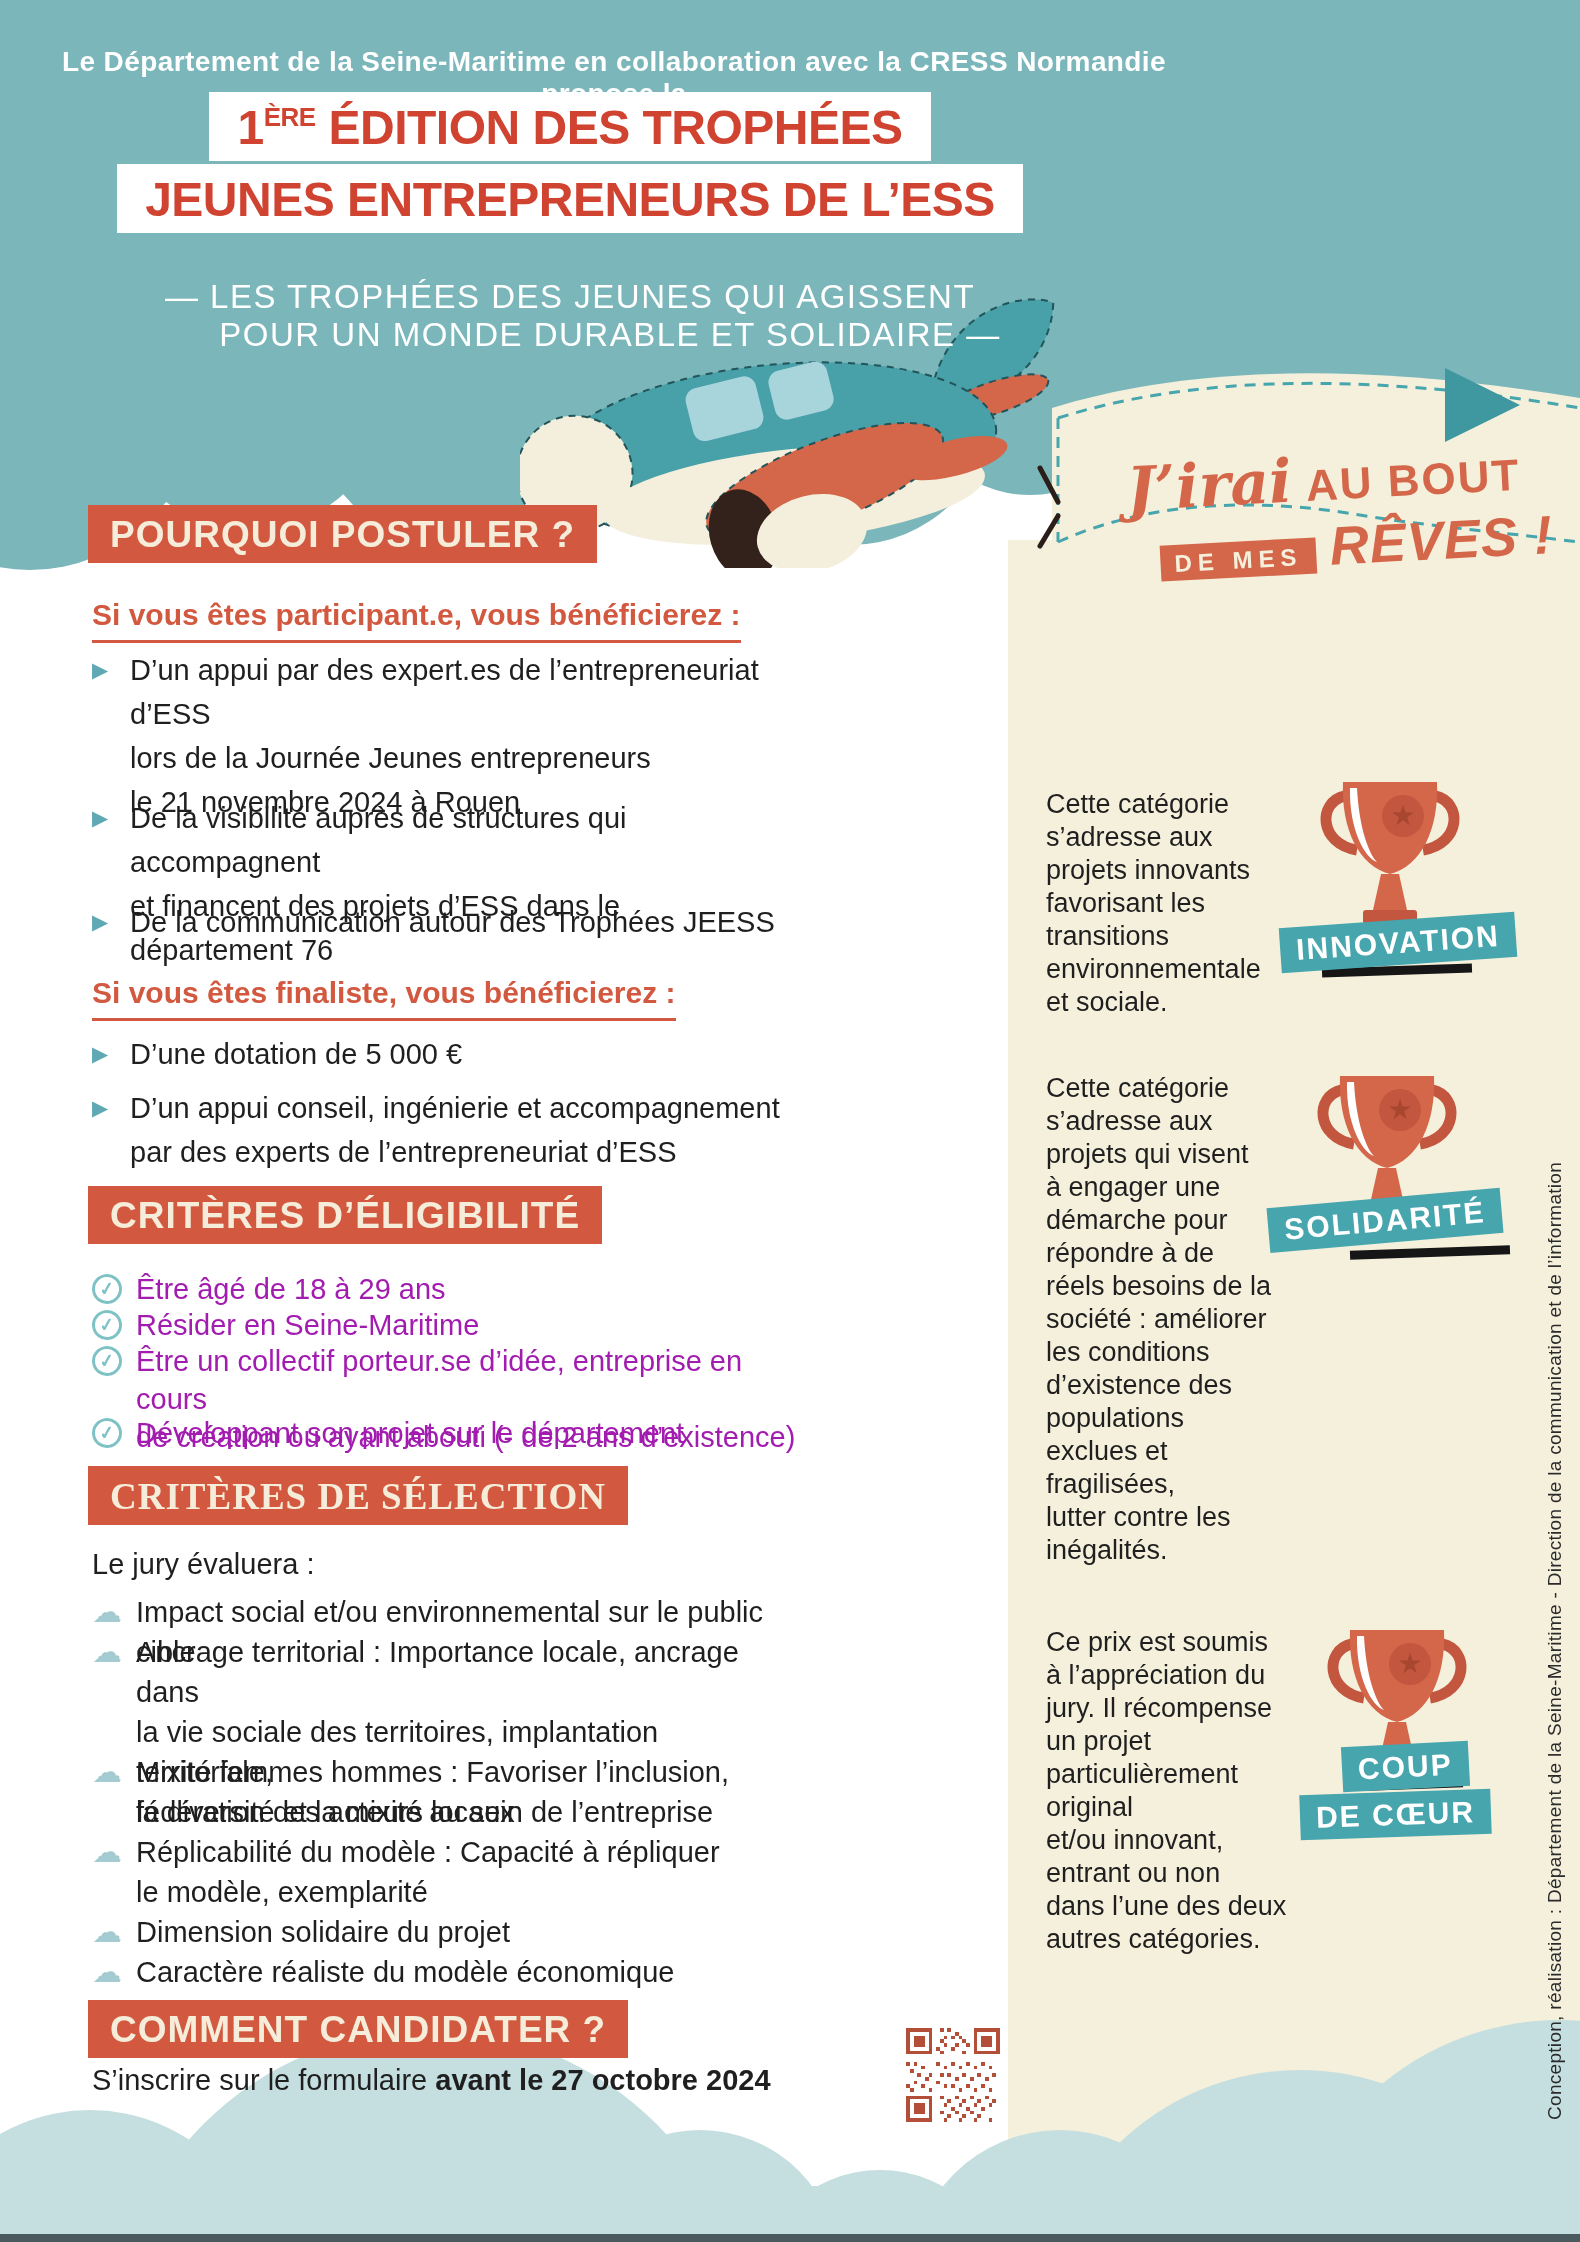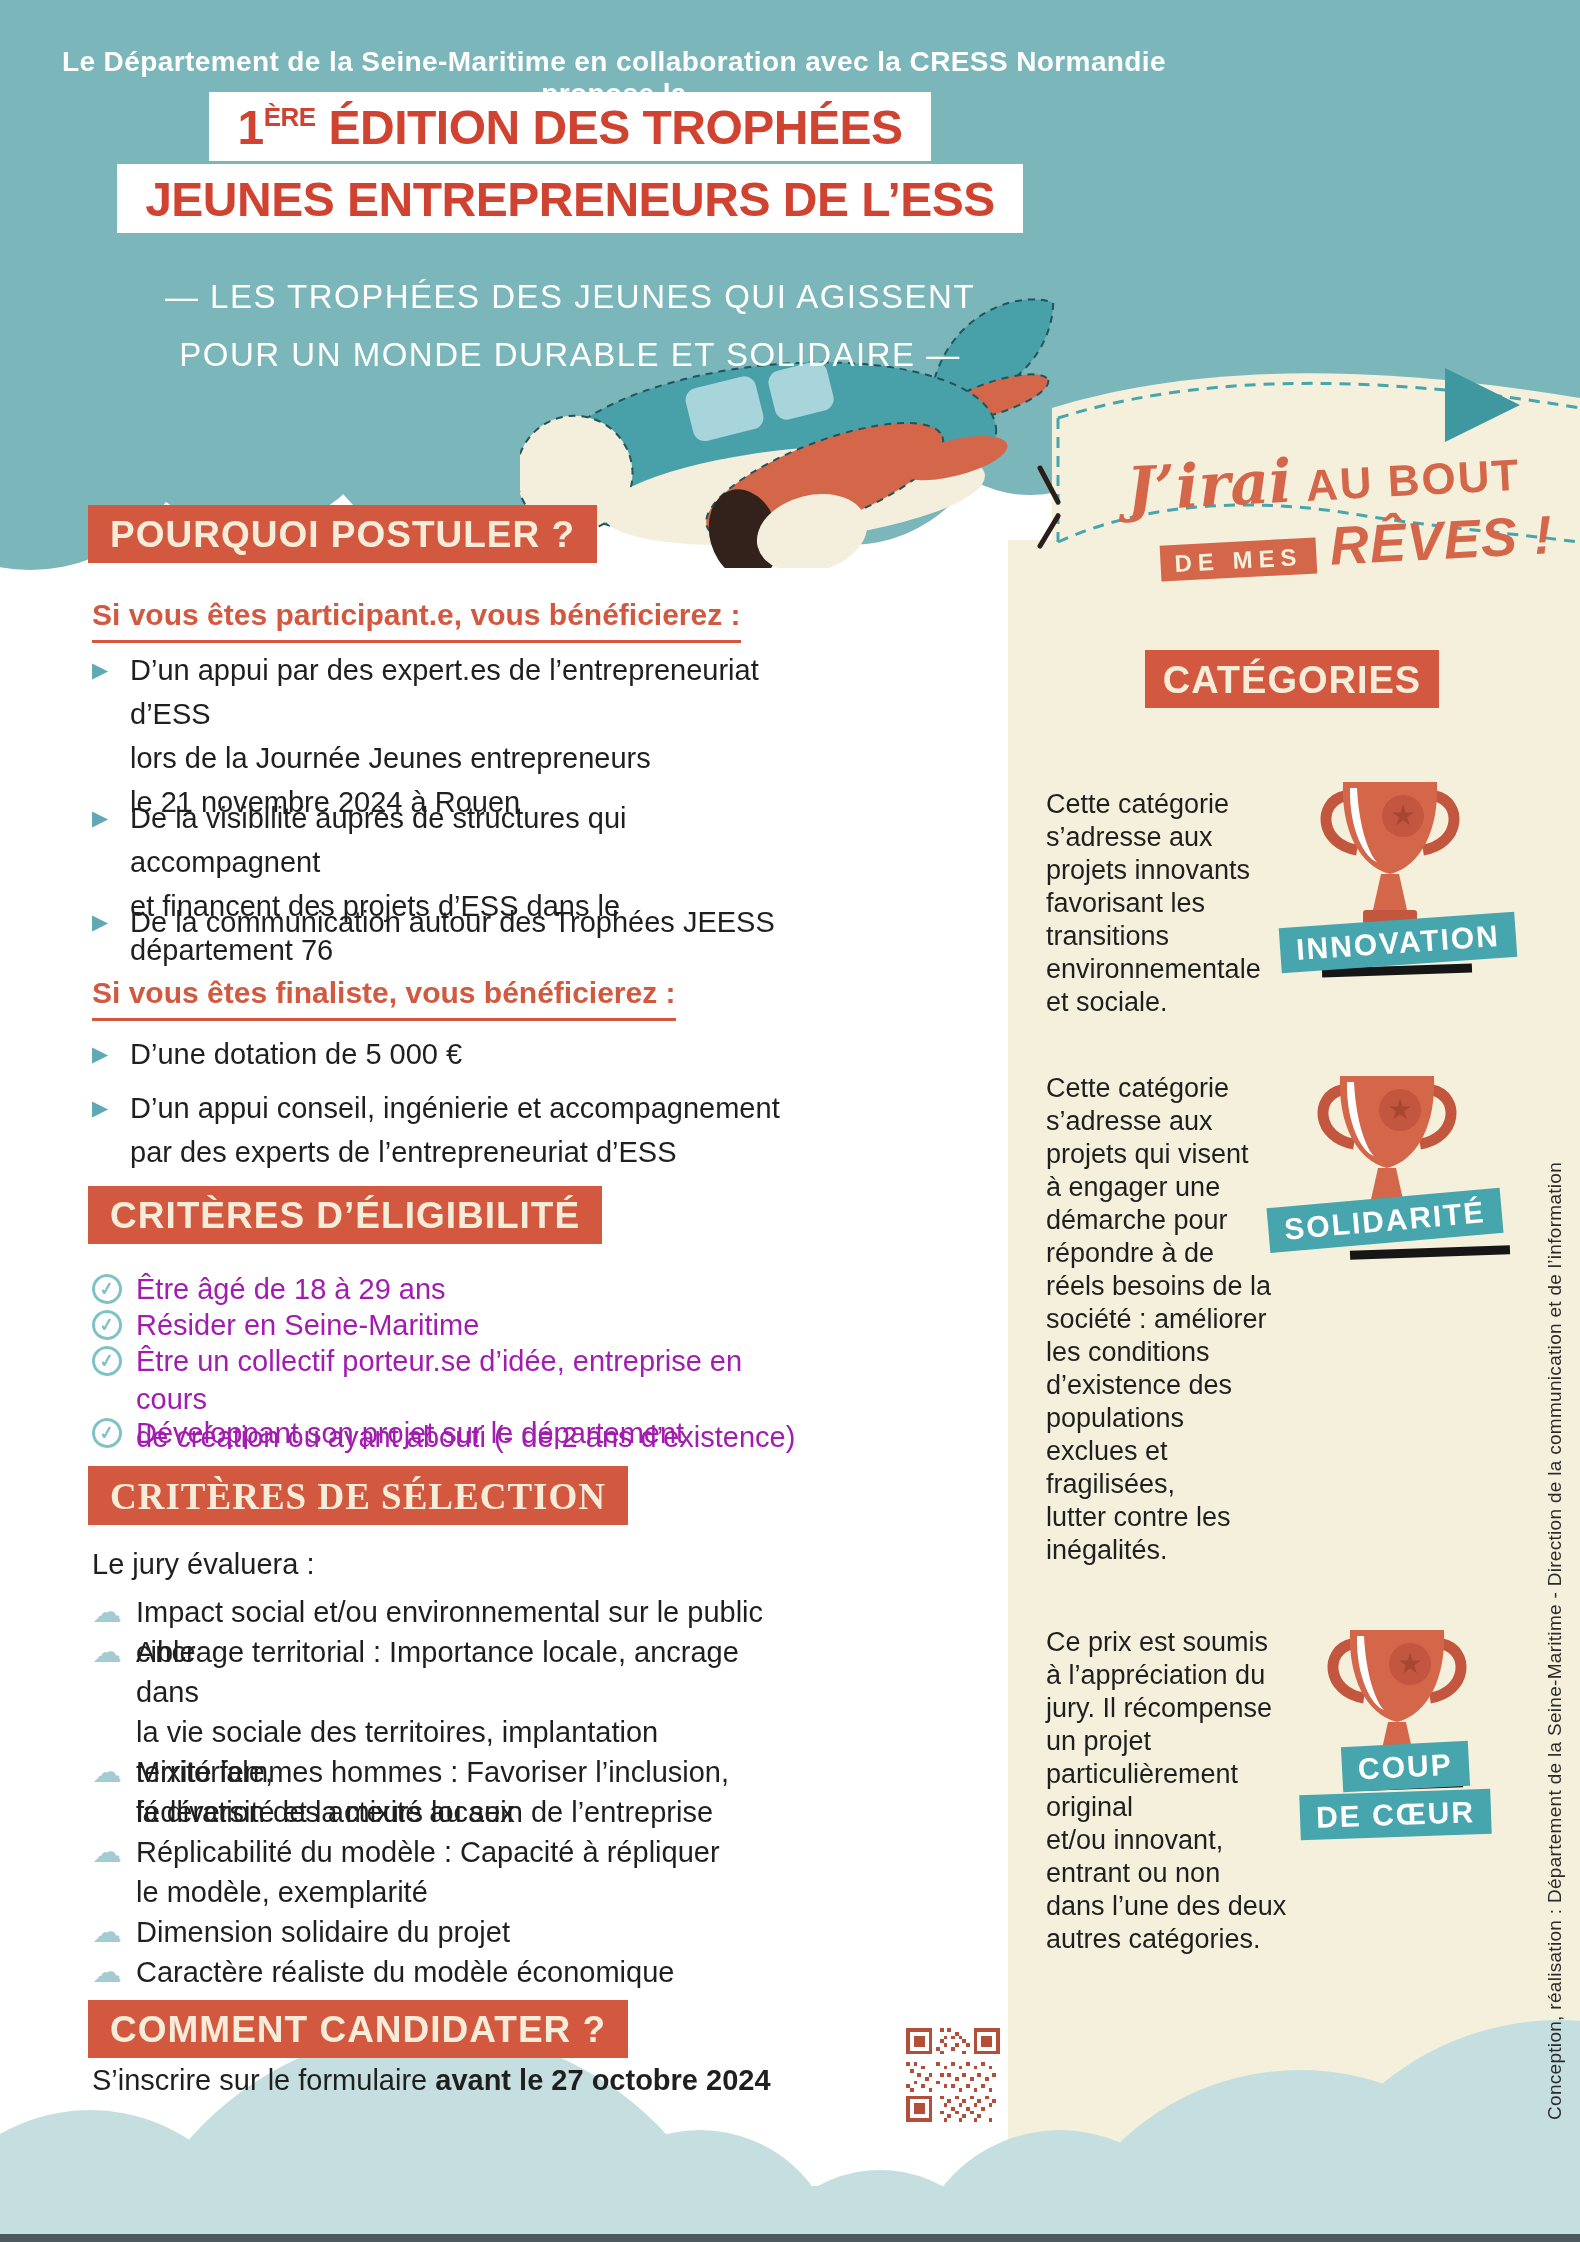--- a/index.html
+++ b/index.html
@@ -86,21 +86,21 @@
 
 <div class="top-center kicker">Le Département de la Seine-Maritime en collaboration avec la CRESS Normandie propose la</div>
 
 <div class="top-center title-row" style="top:92px;">
   <span class="title-box"><span>1</span><span class="title-sup">ÈRE</span><span> ÉDITION DES TROPHÉES</span></span>
 </div>
 <div class="top-center title-row" style="top:164px;">
   <span class="title-box">JEUNES ENTREPRENEURS DE L’ESS</span>
 </div>
 <div class="top-center subtitle" style="top:278px;">— LES TROPHÉES DES JEUNES QUI AGISSENT</div>
-<div class="top-center subtitle" style="top:336px;">POUR UN MONDE DURABLE ET SOLIDAIRE —</div>
+<div class="top-center subtitle" style="top:316px;padding-left:40px;">POUR UN MONDE DURABLE ET SOLIDAIRE —</div>
 
 <svg class="abs z3" style="left:1000px;top:320px;" width="580" height="300" viewBox="0 0 580 300">
   <path d="M52,88 C180,48 350,40 580,78 L580,300 L52,300 Z" fill="#f5f0dc"></path>
   <path d="M58,98 C185,58 352,50 580,88" fill="none" stroke="#46a5ad" stroke-width="3" stroke-dasharray="11 8"></path>
   <path d="M58,98 L58,222" fill="none" stroke="#46a5ad" stroke-width="3" stroke-dasharray="11 8"></path>
   <path d="M58,222 C150,180 260,178 360,195 C440,208 520,214 578,222" fill="none" stroke="#46a5ad" stroke-width="3" stroke-dasharray="11 8"></path>
   <polygon points="445,48 520,85 445,122" fill="#3f98a0"></polygon>
   <line x1="40" y1="148" x2="58" y2="182" stroke="#2b1d18" stroke-width="5" stroke-linecap="round"></line>
   <line x1="40" y1="226" x2="58" y2="196" stroke="#2b1d18" stroke-width="5" stroke-linecap="round"></line>
 </svg>
@@ -304,21 +304,21 @@
       <rect x="17" y="22" width="1" height="1"></rect>
       <rect x="19" y="23" width="1" height="1"></rect>
     <rect x="10" y="24" width="1" height="1"></rect>
       <rect x="14" y="24" width="1" height="1"></rect>
       <rect x="18" y="24" width="1" height="1"></rect>
     <rect x="22" y="24" width="1" height="1"></rect>
   </g>
 </svg>
 
 <div class="cat-head">
-  <span class="box">CATÉGORIES</span><br>
+  <br>
 </div>
 
 <div class="cat-text" style="top:788px;">Cette catégorie
 s’adresse aux
 projets innovants
 favorisant les
 transitions
 environnementale
 et sociale.</div>
 <div class="cat-text" style="top:1072px;">Cette catégorie

